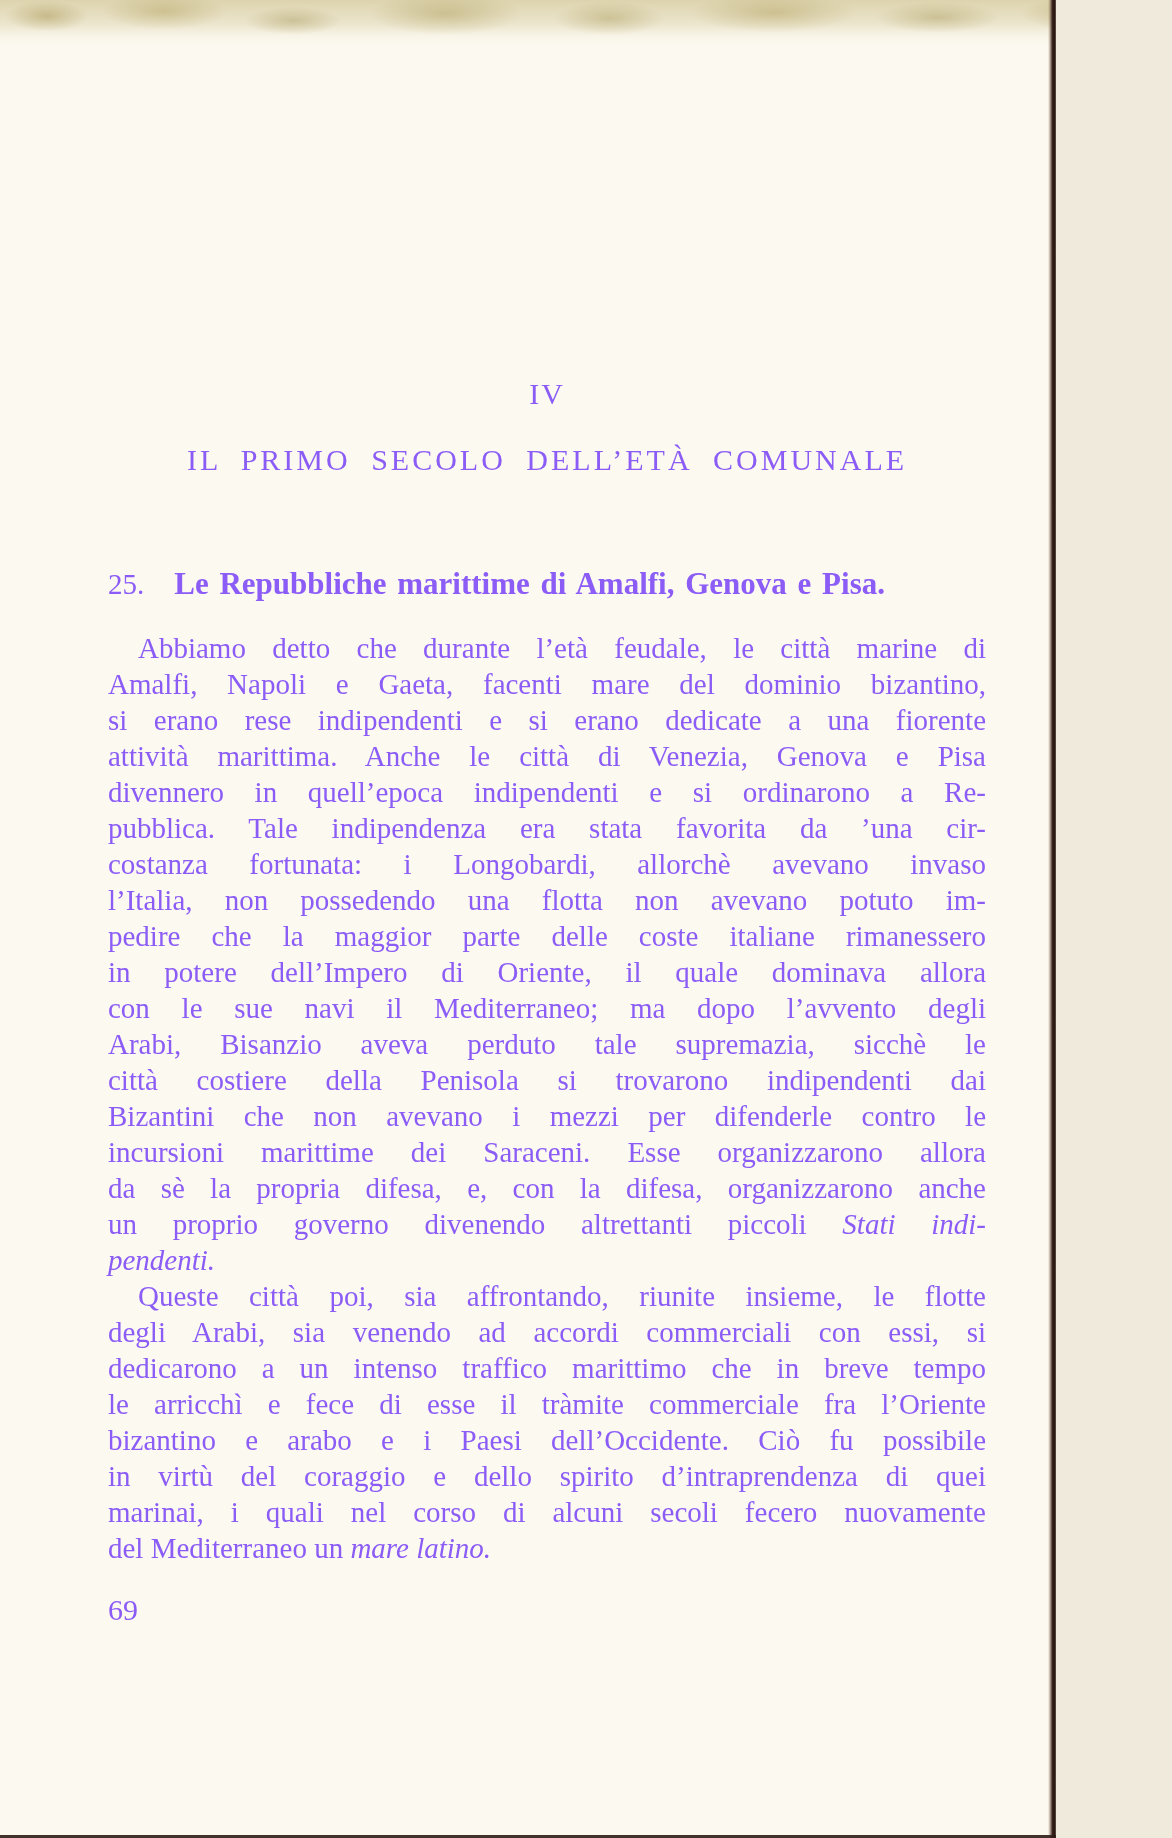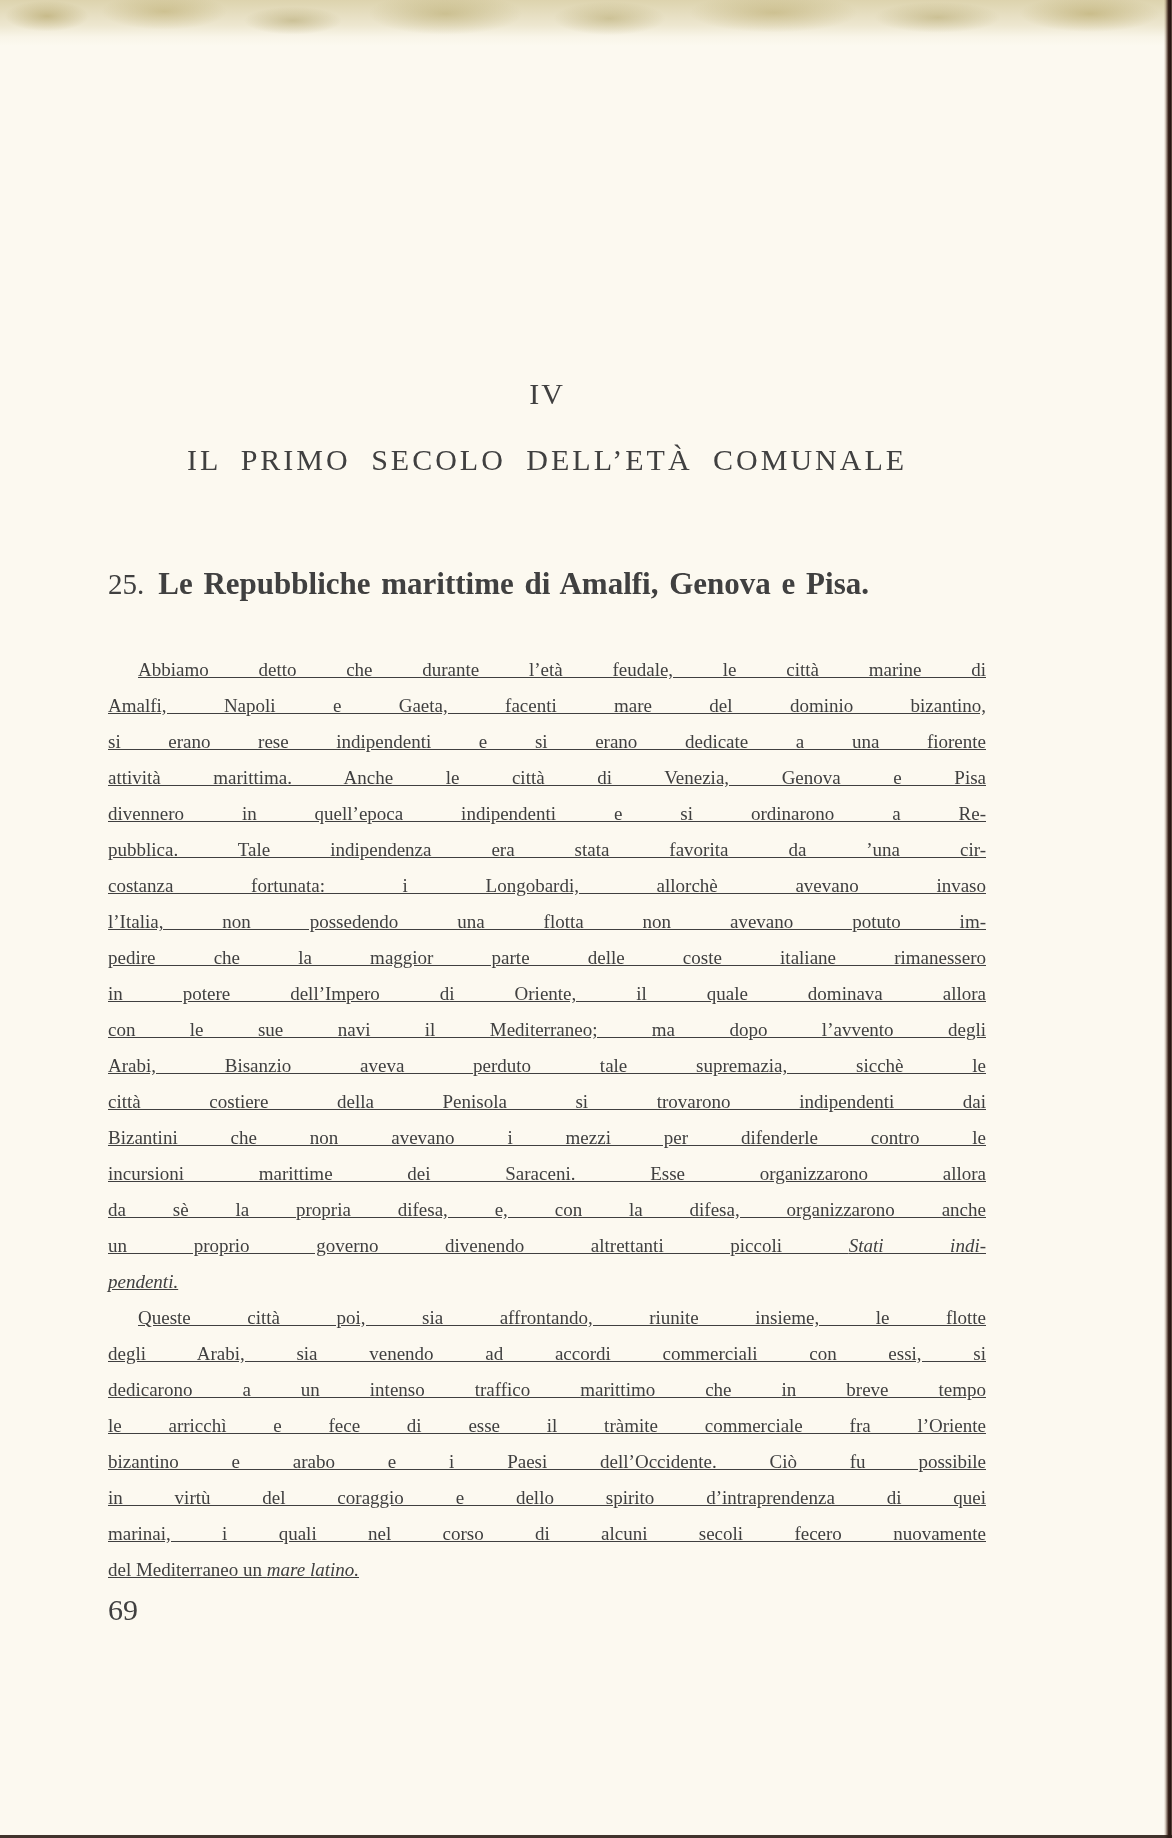--- a/index.html
+++ b/index.html
@@ -1,23 +1,23 @@
 <!DOCTYPE html>
 <html><head>
 <meta charset="utf-8">
 <style>
   html,body{margin:0;padding:0;}
   body{background:#efeadb;}
   .page{
     position:relative;
-    width:1172px;height:1838px;
+    width:1056px;height:1838px;
     background:#fcf9f0;
     overflow:hidden;
     font-family:"Liberation Serif","DejaVu Serif",serif;
-    color:#404040;
+    color:#8b5cf6;
   }
   
   .top-band{
     position:absolute;top:0;left:0;width:1172px;height:46px;
     background:
       radial-gradient(60px 22px at 4% 35%,  rgba(168,150,82,.50), transparent 70%),
       radial-gradient(90px 26px at 14% 25%, rgba(178,160,92,.45), transparent 70%),
       radial-gradient(70px 20px at 25% 45%, rgba(158,142,76,.40), transparent 70%),
       radial-gradient(110px 30px at 38% 30%,rgba(172,156,88,.45), transparent 70%),
       radial-gradient(80px 24px at 52% 40%, rgba(164,148,80,.40), transparent 70%),
@@ -43,26 +43,25 @@
   .chapter-title{
     position:absolute;top:440px;left:108px;width:878px;
     text-align:center;font-size:30px;line-height:40px;
     letter-spacing:3px;word-spacing:10px;
   }
   .section-heading{
     position:absolute;top:564px;left:108px;width:878px;
     font-size:31px;line-height:40px;font-weight:bold;word-spacing:3px;
   }
   .section-number{
-    font-weight:normal;font-size:29px;margin-right:14px;
+    font-weight:normal;font-size:29px;margin-right:30px;
   }
   .body-text{
-    position:absolute;top:652px;left:108px;width:878px;
-    font-size:19px;
-    text-decoration:underline;
+    position:absolute;top:630px;left:108px;width:878px;
+    font-size:29px;
   }
   .line{
     height:36px;line-height:36px;
     text-align:justify;text-align-last:justify;
   }
   .line.indent{text-indent:30px;}
   .line.last{text-align:left;text-align-last:left;}
   .line em{font-style:italic;}
   .page-number{
     position:absolute;top:1592px;left:108px;width:878px;

